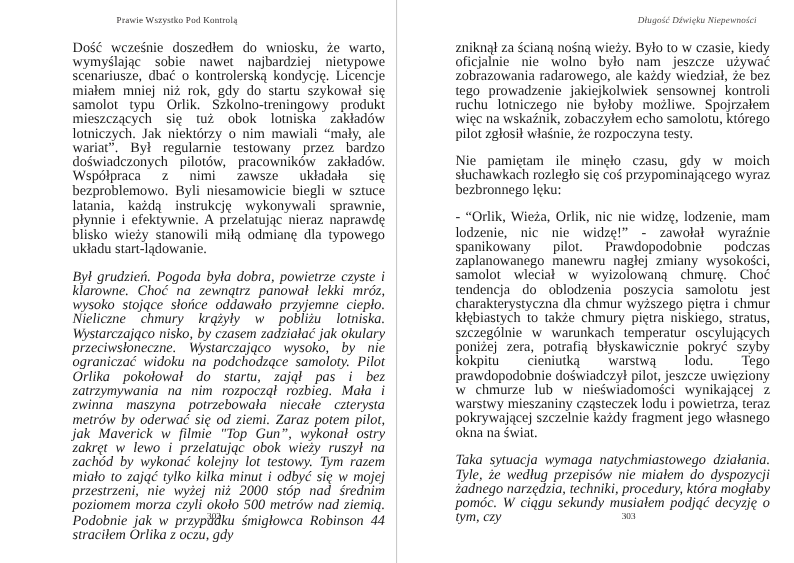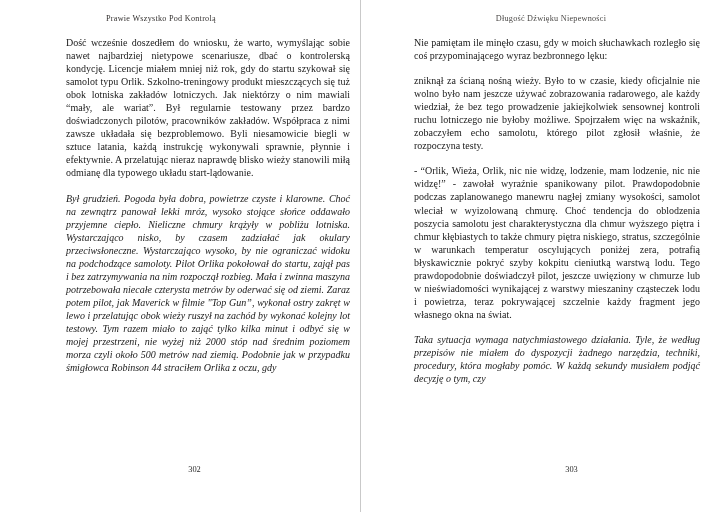--- a/index.html
+++ b/index.html
@@ -46,34 +46,35 @@
     letter-spacing: 0.25px;
     color: #33302f;
     height: 16px;
     white-space: nowrap;
   }
   .running-head-left {
     text-align: left;
     padding-left: 40px;
   }
   .running-head-right {
-    text-align: center;
+    text-align: right;
+    font-style: italic;
     padding-right: 10px;
     color: #4a4846;
   }
   .column {
     width: 284px;
     margin-top: 6px;
   }
   .page-right .column {
     width: 286px;
   }
   p.para {
     margin: 0 0 12px 0;
-    font-size: 10px;
+    font-size: 13px;
     line-height: 13.05px;
     text-align: justify;
     text-justify: inter-word;
     hyphens: manual;
     color: #191919;
   }
   p.para:last-child {
     margin-bottom: 0;
     font-style: italic;
   }
@@ -105,21 +106,21 @@
     <div class="column">
       <p class="para">Dość wcześnie doszedłem do wniosku, że warto, wymyślając sobie nawet najbardziej nietypowe scenariusze, dbać o kontrolerską kondycję. Licencje miałem mniej niż rok, gdy do startu szykował się samolot typu Orlik. Szkolno-treningowy produkt mieszczących się tuż obok lotniska zakładów lotniczych. Jak niektórzy o nim mawiali “mały, ale wariat”. Był regularnie testowany przez bardzo doświadczonych pilotów, pracowników zakładów. Współpraca z nimi zawsze układała się bezproblemowo. Byli niesamowicie biegli w sztuce latania, każdą instrukcję wykonywali sprawnie, płynnie i efektywnie. A przelatując nieraz naprawdę blisko wieży stanowili miłą odmianę dla typowego układu start-lądowanie.</p>
       <p class="para">Był grudzień. Pogoda była dobra, powietrze czyste i klarowne. Choć na zewnątrz panował lekki mróz, wysoko stojące słońce oddawało przyjemne ciepło. Nieliczne chmury krążyły w pobliżu lotniska. Wystarczająco nisko, by czasem zadziałać jak okulary przeciwsłoneczne. Wystarczająco wysoko, by nie ograniczać widoku na podchodzące samoloty. Pilot Orlika pokołował do startu, zajął pas i bez zatrzymywania na nim rozpoczął rozbieg. Mała i zwinna maszyna potrzebowała niecałe czterysta metrów by oderwać się od ziemi. Zaraz potem pilot, jak Maverick w filmie "Top Gun”, wykonał ostry zakręt w lewo i przelatując obok wieży ruszył na zachód by wykonać kolejny lot testowy. Tym razem miało to zająć tylko kilka minut i odbyć się w mojej przestrzeni, nie wyżej niż 2000 stóp nad średnim poziomem morza czyli około 500 metrów nad ziemią. Podobnie jak w przypadku śmigłowca Robinson 44 straciłem Orlika z oczu, gdy</p>
     </div>
     <div class="folio">302</div>
   </div>
 
   <div class="page page-right">
     <div class="running-head running-head-right">Długość Dźwięku Niepewności</div>
     <div class="column">
+      <p class="para">zniknął za ścianą nośną wieży. Było to w czasie, kiedy oficjalnie nie wolno było nam jeszcze używać zobrazowania radarowego, ale każdy wiedział, że bez tego prowadzenie jakiejkolwiek sensownej kontroli ruchu lotniczego nie byłoby możliwe. Spojrzałem więc na wskaźnik, zobaczyłem echo samolotu, którego pilot zgłosił właśnie, że rozpoczyna testy.</p>
       <p class="para">Nie pamiętam ile minęło czasu, gdy w moich słuchawkach rozległo się coś przypominającego wyraz bezbronnego lęku:</p>
-      <p class="para">zniknął za ścianą nośną wieży. Było to w czasie, kiedy oficjalnie nie wolno było nam jeszcze używać zobrazowania radarowego, ale każdy wiedział, że bez tego prowadzenie jakiejkolwiek sensownej kontroli ruchu lotniczego nie byłoby możliwe. Spojrzałem więc na wskaźnik, zobaczyłem echo samolotu, którego pilot zgłosił właśnie, że rozpoczyna testy.</p>
       <p class="para">- “Orlik, Wieża, Orlik, nic nie widzę, lodzenie, mam lodzenie, nic nie widzę!” - zawołał wyraźnie spanikowany pilot. Prawdopodobnie podczas zaplanowanego manewru nagłej zmiany wysokości, samolot wleciał w wyizolowaną chmurę. Choć tendencja do oblodzenia poszycia samolotu jest charakterystyczna dla chmur wyższego piętra i chmur kłębiastych to także chmury piętra niskiego, stratus, szczególnie w warunkach temperatur oscylujących poniżej zera, potrafią błyskawicznie pokryć szyby kokpitu cieniutką warstwą lodu. Tego prawdopodobnie doświadczył pilot, jeszcze uwięziony w chmurze lub w nieświadomości wynikającej z warstwy mieszaniny cząsteczek lodu i powietrza, teraz pokrywającej szczelnie każdy fragment jego własnego okna na świat.</p>
-      <p class="para">Taka sytuacja wymaga natychmiastowego działania. Tyle, że według przepisów nie miałem do dyspozycji żadnego narzędzia, techniki, procedury, która mogłaby pomóc. W każdą sekundy musiałem podjąć decyzję o tym, czy</p>
+      <p class="para">Taka sytuacja wymaga natychmiastowego działania. Tyle, że według przepisów nie miałem do dyspozycji żadnego narzędzia, techniki, procedury, która mogłaby pomóc. W ciągu sekundy musiałem podjąć decyzję o tym, czy</p>
     </div>
     <div class="folio">303</div>
   </div>
 
 </div>
 
 </body></html>

